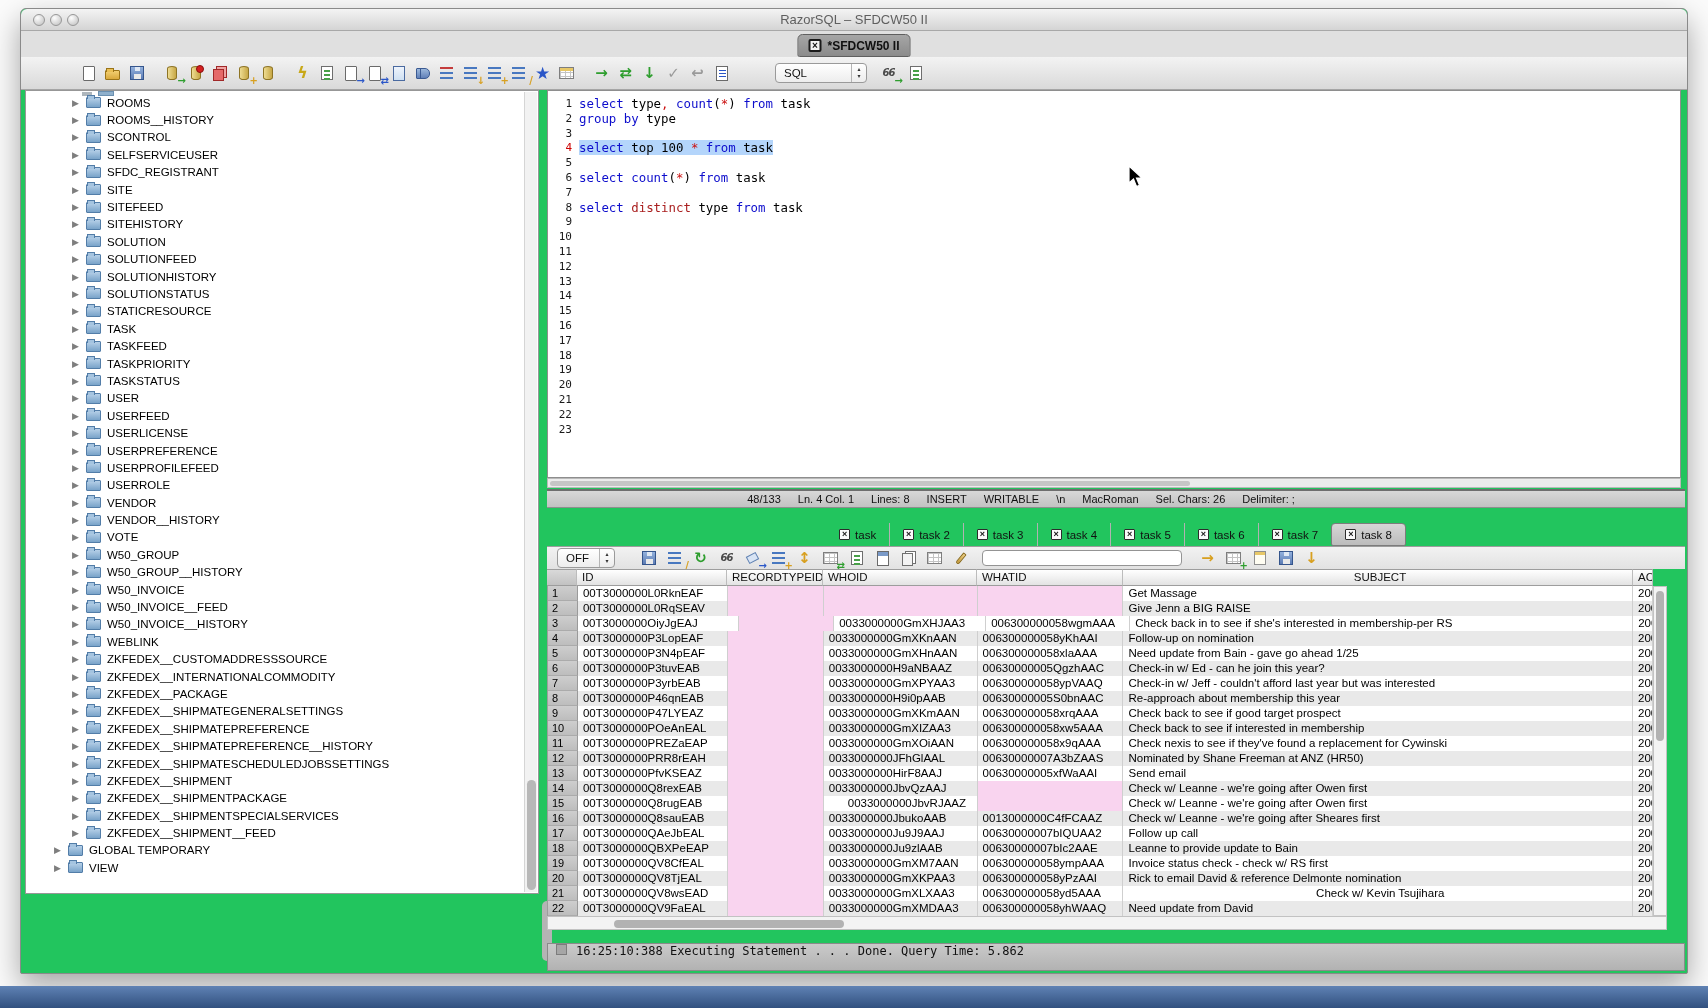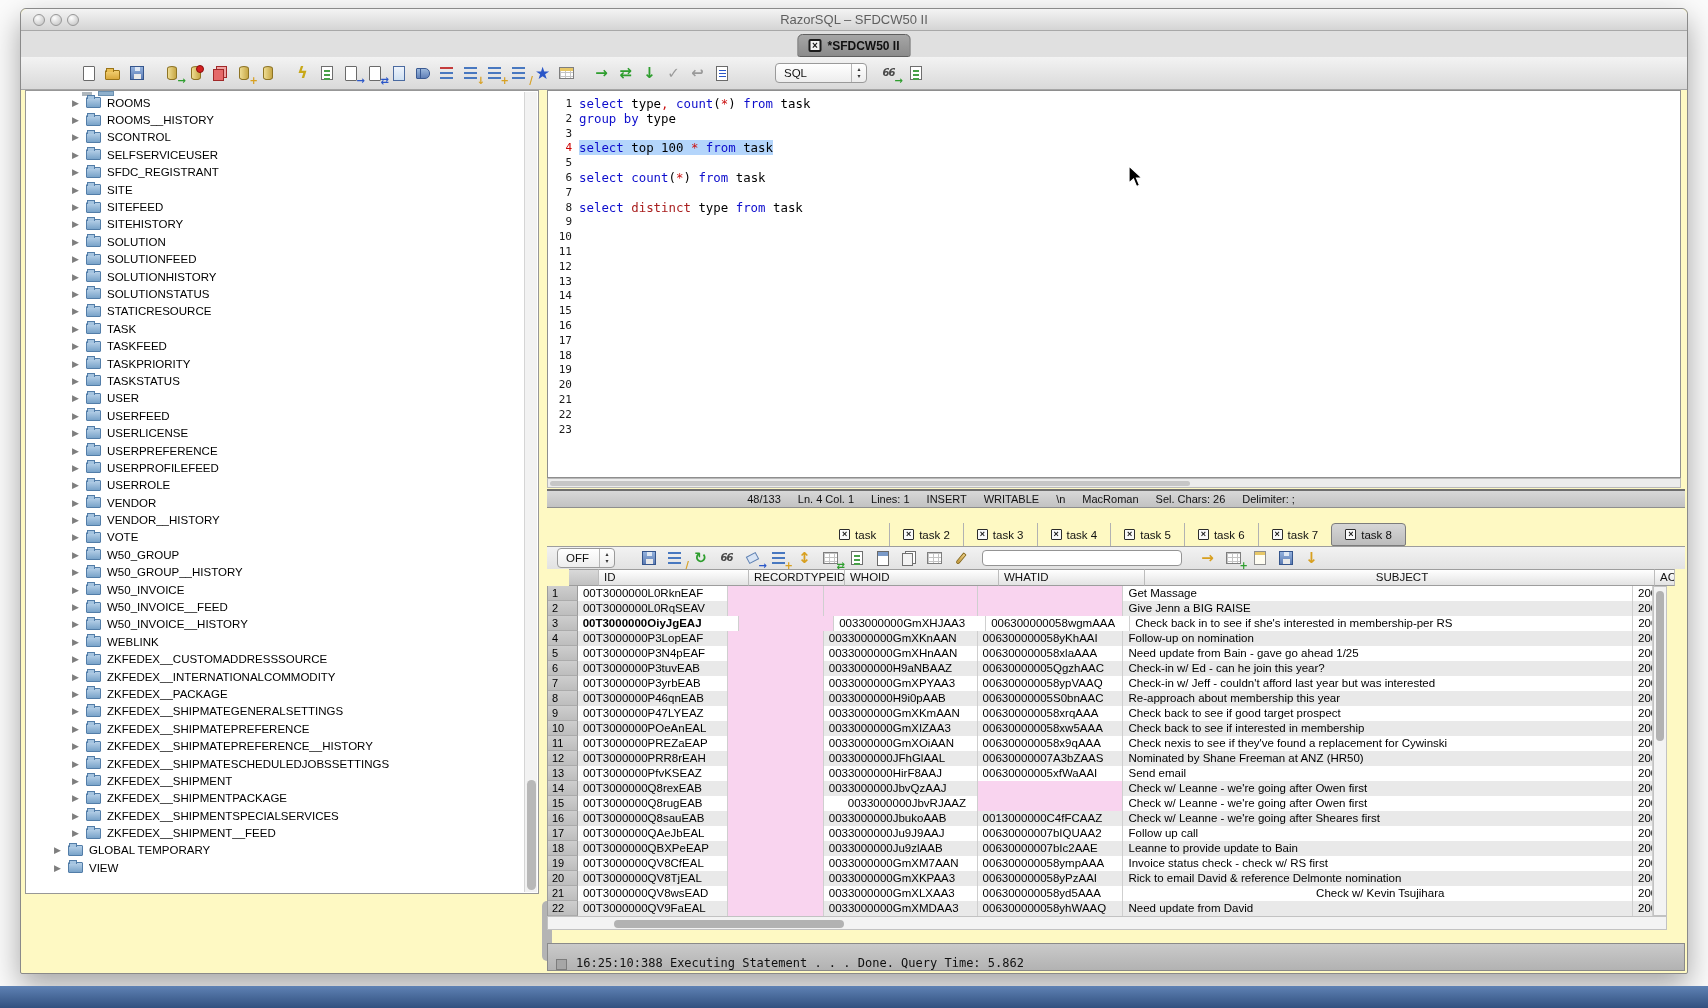--- a/index.html
+++ b/index.html
@@ -3,21 +3,21 @@
 <meta charset="utf-8">
 <style>
   * { margin:0; padding:0; box-sizing:border-box; }
   html,body { width:1708px; height:1008px; background:#fbfbfb; font-family:"Liberation Sans",sans-serif; overflow:hidden; }
 
   .desktop-strip { position:absolute; left:0; top:986px; width:1708px; height:22px;
     background:linear-gradient(#5f82b4,#31507f); }
 
   
   .window { position:absolute; left:20px; top:8px; width:1668px; height:966px;
-    background:#fef9c3; border:1px solid #8a8a8a; border-radius:6px 6px 2px 2px;
+    background:#22c55e; border:1px solid #8a8a8a; border-radius:6px 6px 2px 2px;
     box-shadow:0 12px 30px rgba(0,0,0,.35); }
   .titlebar { position:absolute; left:0; top:0; right:0; height:22px;
     background:linear-gradient(#f4f4f4,#d4d4d4); border-bottom:1px solid #a8a8a8;
     border-radius:6px 6px 0 0; }
   .title-text { position:absolute; left:0; right:0; top:3px; text-align:center;
     font-size:13px; color:#5f5f5f; }
   .tl { position:absolute; top:5px; width:12px; height:12px; border-radius:50%;
     background:radial-gradient(circle at 35% 30%, #fdfdfd, #bdbdbd);
     border:1px solid #979797; }
   .tabstrip { position:absolute; left:0; top:22px; right:0; height:26px; background:#e0e0e0; }
@@ -163,21 +163,21 @@
     display:flex; align-items:center; justify-content:center; font-size:9px; font-weight:bold; color:#111; line-height:1; }
 
   
   .res-toolbar { position:absolute; left:0; top:456px; width:1138px; height:23px;
     background:linear-gradient(#f2f2f2,#e2e2e2); border-top:1px solid #9d9d9d;
     display:flex; align-items:center; padding-left:10px; gap:6px; }
   .res-search { width:200px; height:16px; border:1px solid #949494; border-radius:4px; background:#fff;
     font-size:11px; padding:0 5px; margin:0 10px 0 6px; }
 
   
-  .grid-header { position:absolute; left:0; top:479px; width:1120px; height:17px; display:flex;margin-left:22px; }
+  .grid-header { position:absolute; left:0; top:479px; width:1120px; height:17px; display:flex; }
   .hcell { height:17px; background:linear-gradient(#ffffff,#e3e3e3); border-right:1px solid #bcbcbc;
     border-top:1px solid #9d9d9d; border-bottom:1px solid #9d9d9d;
     font-size:11.5px; color:#111; padding:1px 0 0 5px; overflow:hidden; white-space:nowrap; }
   .hcell.corner { background:linear-gradient(#d9d9d9,#c2c2c2); }
   .grid-body { position:absolute; left:0; top:496px; width:1106px; height:330px; overflow:hidden;
     border-left:1px solid #9d9d9d; background:#fff; }
   .trow { display:flex; height:15px; }
   .trow.even { background:#e9e9e9; }
   .tcell { height:15px; border-right:1px solid #cfcfcf; font-size:11.5px; color:#000;
     padding:0 0 0 5px; overflow:hidden; white-space:nowrap; line-height:15px; }
@@ -187,21 +187,21 @@
   .grid-vsb { position:absolute; left:1106px; top:496px; width:14px; height:330px;
     background:#f3f3f3; border:1px solid #c2c2c2; }
   .grid-vsb-thumb { position:absolute; left:2px; top:4px; width:8px; height:150px; background:#b2b2b2; border-radius:5px; }
   .grid-hsb { position:absolute; left:0; top:826px; width:1120px; height:14px;
     background:#f3f3f3; border:1px solid #c2c2c2; }
   .grid-hsb-thumb { position:absolute; left:66px; top:2.5px; width:230px; height:8px; background:#b2b2b2; border-radius:5px; }
 
   
   .statusbar { position:absolute; left:0; top:853px; width:1138px; height:28px;
     background:linear-gradient(#cacaca,#b2b2b2); border:1px solid #8a8a8a;
-    display:flex; align-items:flex-end; font-family:"DejaVu Sans Mono",monospace; font-size:12px; color:#111; }
+    display:flex; align-items:flex-start; font-family:"DejaVu Sans Mono",monospace; font-size:12px; color:#111; }
   .status-sq { width:11px; height:11px; background:#a6a6a6; border:1px solid #7c7c7c; margin:0 9px 0 8px; }
 
   .cursor { position:absolute; left:1128px; top:165px; z-index:50; }
 </style>
 </head>
 <body>
 
 <div class="window">
   <div class="titlebar">
     <span class="tl" style="left:12px"></span>
@@ -598,21 +598,21 @@
           <div>23</div>
         </div>
       <div class="code" id="code"><div class="ln"><span class="seg-kw">select</span><span class="seg-p"> type</span><span class="seg-pun">,</span><span class="seg-p"> </span><span class="seg-kw">count</span><span class="seg-p">(</span><span class="seg-star">*</span><span class="seg-p">)</span><span class="seg-p"> </span><span class="seg-kw">from</span><span class="seg-p"> task</span></div><div class="ln"><span class="seg-kw">group</span><span class="seg-p"> </span><span class="seg-kw">by</span><span class="seg-p"> type</span></div><div class="ln"></div><div class="ln"><span class="sel"><span class="seg-kw">select</span><span class="seg-p"> top 100 </span><span class="seg-star">*</span><span class="seg-p"> </span><span class="seg-kw">from</span><span class="seg-p"> task</span></span></div><div class="ln"></div><div class="ln"><span class="seg-kw">select</span><span class="seg-p"> </span><span class="seg-kw">count</span><span class="seg-p">(</span><span class="seg-star">*</span><span class="seg-p">)</span><span class="seg-p"> </span><span class="seg-kw">from</span><span class="seg-p"> task</span></div><div class="ln"></div><div class="ln"><span class="seg-kw">select</span><span class="seg-p"> </span><span class="seg-dist">distinct</span><span class="seg-p"> type </span><span class="seg-kw">from</span><span class="seg-p"> task</span></div><div class="ln"></div><div class="ln"></div><div class="ln"></div><div class="ln"></div><div class="ln"></div><div class="ln"></div><div class="ln"></div><div class="ln"></div><div class="ln"></div><div class="ln"></div><div class="ln"></div><div class="ln"></div><div class="ln"></div><div class="ln"></div><div class="ln"></div></div>
     </div>
     <div class="ed-hscroll">
       <div class="ed-hscroll-thumb"></div>
     </div>
     <div class="ed-status" id="ed-status">
         <span>48/133</span>
         <span>Ln. 4 Col. 1</span>
-        <span>Lines: 1</span>
+        <span>Lines: 8</span>
         <span>INSERT</span>
         <span>WRITABLE</span>
         <span>\n</span>
         <span>MacRoman</span>
         <span>Sel. Chars: 26</span>
         <span>Delimiter: ;</span>
       </div>
 
     <div class="rtabs" id="rtabs">
         <div class="rtab">
@@ -746,21 +746,21 @@
           <div class="tcell num" style="width: 30px;">2</div>
           <div class="tcell" style="width: 150px;">00T3000000L0RqSEAV</div>
           <div class="tcell pink" style="width: 96px;"></div>
           <div class="tcell pink" style="width: 154px;"></div>
           <div class="tcell pink" style="width: 146px;"></div>
           <div class="tcell" style="width: 510px;">Give Jenn a BIG RAISE</div>
           <div class="tcell" style="width: 20px;">200</div>
         </div>
         <div class="trow">
           <div class="tcell num" style="width: 30px;">3</div>
-          <div class="tcell" style="width: 164px; font-weight: bold;">00T3000000OiyJgEAJ</div>
+          <div class="tcell" style="width: 164px;">00T3000000OiyJgEAJ</div>
           <div class="tcell pink" style="width: 96px;"></div>
           <div class="tcell" style="width: 154px;">0033000000GmXHJAA3</div>
           <div class="tcell" style="width: 146px;">006300000058wgmAAA</div>
           <div class="tcell" style="width: 510px;">Check back in to see if she's interested in membership-per RS</div>
           <div class="tcell" style="width: 20px;">200</div>
         </div>
         <div class="trow even">
           <div class="tcell num" style="width: 30px;">4</div>
           <div class="tcell" style="width: 150px;">00T3000000P3LopEAF</div>
           <div class="tcell pink" style="width: 96px;"></div>

